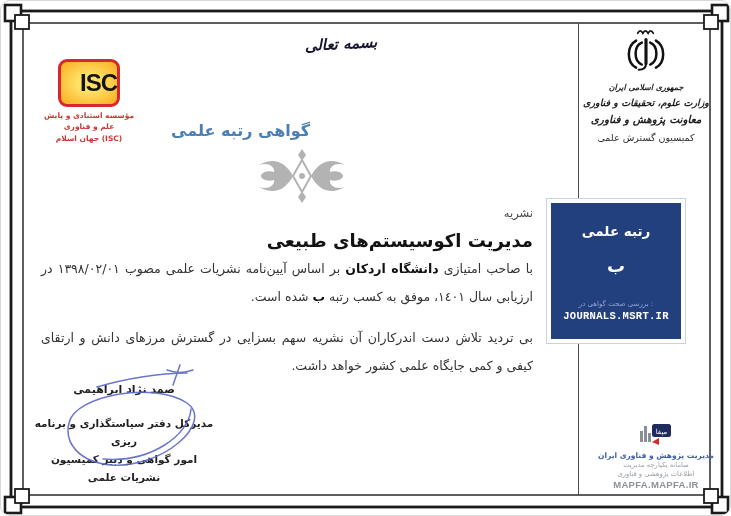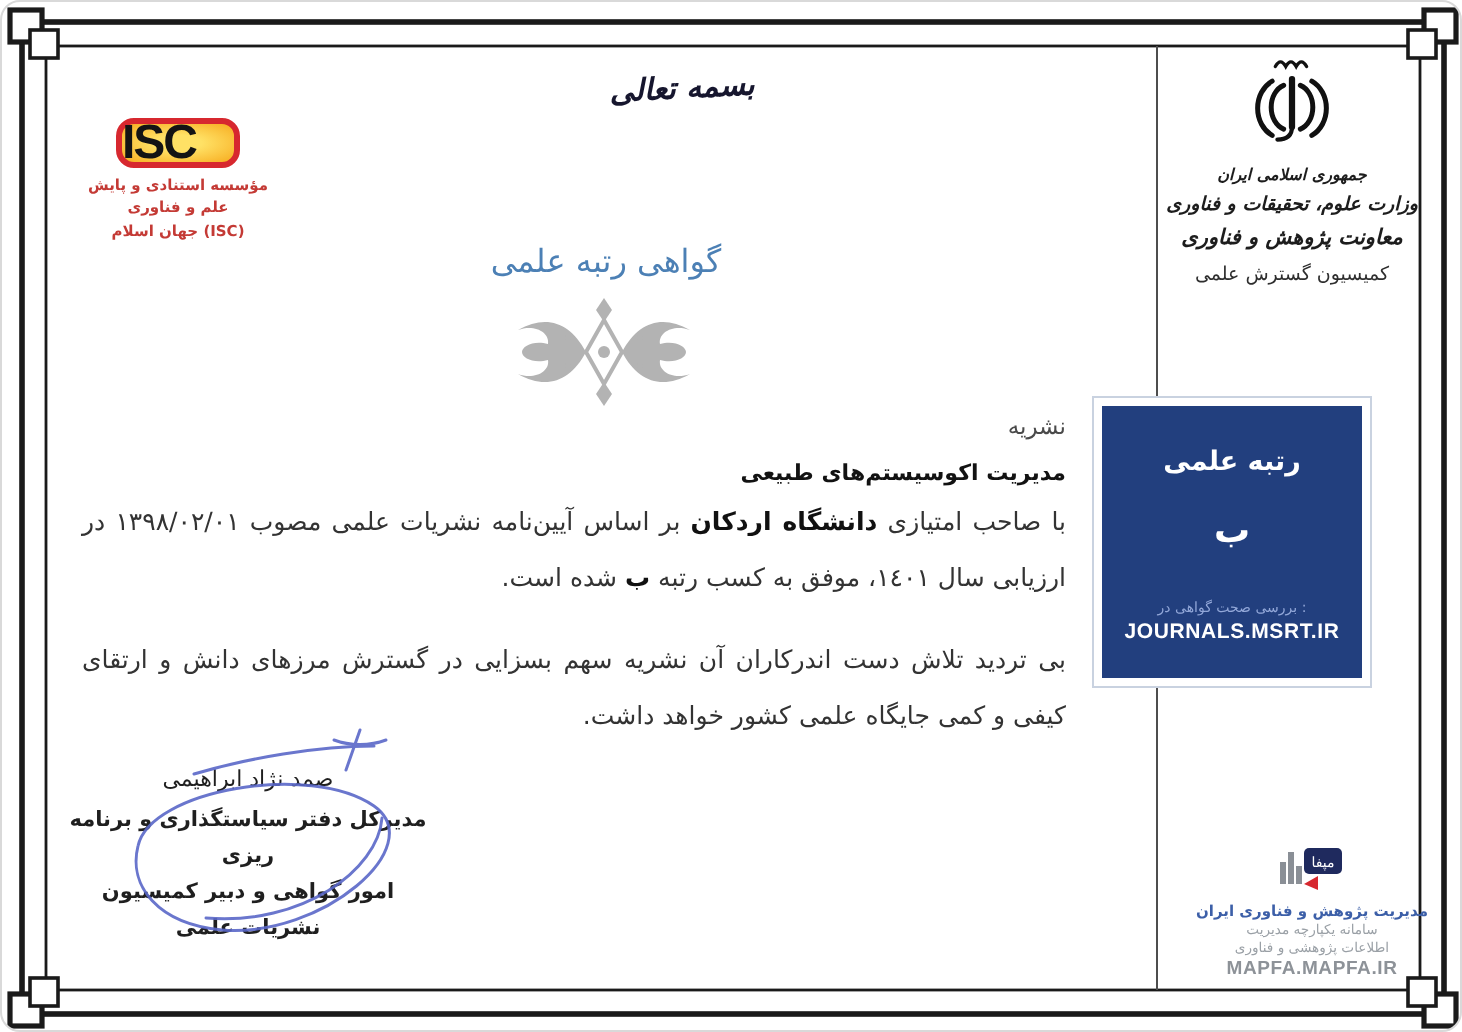--- a/index.html
+++ b/index.html
@@ -8,63 +8,63 @@
   .page { position:relative; width:731px; height:516px; background:#fff;
           border:1px solid #d9d9d9; border-radius:10px; overflow:hidden; }
   .abs { position:absolute; }
 
   
   .bismillah { left:270px; top:34px; width:140px; text-align:center;
     font-size:15px; font-style:italic; font-weight:bold; color:#16162e; transform:rotate(-3deg); }
 
   
   .isc-block { left:36px; top:58px; width:104px; text-align:center; }
-  .isc-box { margin:0 auto; width:62px; height:25px; border-radius:9px;
+  .isc-box { margin:0 auto; width:62px; height:48px; border-radius:9px;
     background:radial-gradient(ellipse at center, #ffe165 30%, #f7ab1e 100%);
-    border:3px solid #d7282f; display:flex; align-items:center; justify-content:flex-start; }
+    border:3px solid #d7282f; display:flex; align-items:center; justify-content:flex-end; }
   .isc-box span { font-family:"Liberation Sans", sans-serif; font-weight:bold;
     font-size:24px; letter-spacing:-1px; color:#141414; line-height:1; }
   .isc-cap { margin-top:3px; font-size:7.5px; font-weight:bold; color:#c43a35; line-height:1.5; }
 
   
-  .cert-title { left:170px; top:120px; width:264px; text-align:center;
-    font-size:16px; font-weight:normal; color:#4c80b5; }
+  .cert-title { left:170px; top:120px; width:264px; text-align:left;
+    font-size:16px; font-weight:bold; color:#4c80b5; }
   .ornament { left:252px; top:146px; }
 
   
   .main-text { left:40px; top:205px; width:492px; direction:rtl; text-align:right; color:#333; }
   .journal-label { font-size:11.5px; color:#4a4a4a; margin-bottom:10px; }
-  .journal-name { font-size:11px; font-weight:bold; color:#121212; margin-bottom:4px; }
+  .journal-name { font-size:18px; font-weight:bold; color:#121212; margin-bottom:4px; }
   .para { font-size:12.5px; line-height:28px; text-align:justify; color:#333; }
   .para.second { margin-top:13px; }
   .para b { color:#111; }
 
   
   .sig { left:28px; top:382px; width:190px; text-align:center; direction:rtl; color:#1f1f1f; }
-  .sig .name { font-size:11px; font-weight:normal; margin-bottom:5px; }
+  .sig .name { font-size:11px; font-weight:bold; margin-bottom:18px; }
   .sig .role { font-size:10.5px; font-weight:bold; line-height:18px; }
   .sig-svg { left:38px; top:362px; pointer-events:none; }
 
   
   .vline { left:577px; top:22px; width:1px; height:472px; background:#4d4d4d; }
   .right-col { left:582px; top:26px; width:126px; text-align:center; color:#1d1d1d; }
   .right-col .gov { font-size:8px; font-style:italic; font-weight:bold; margin-top:4px; }
   .right-col .ministry { font-size:9.5px; font-style:italic; font-weight:bold; margin-top:5px; }
   .right-col .deputy { font-size:10.5px; font-style:italic; font-weight:bold; margin-top:5px; }
   .right-col .commission { font-size:9.5px; margin-top:7px; color:#2e2e2e; }
 
   
   .rank-wrap { left:545px; top:197px; width:140px; height:146px;
     background:#fff; border:1px solid #c9d2e0; padding:4px; }
   .rank-box { width:100%; height:100%; background:#223f7e; color:#fff; text-align:center; }
   .rank-box .rtitle { padding-top:20px; font-size:13.5px; font-weight:bold; }
   .rank-box .rgrade { margin-top:16px; font-size:18px; font-weight:bold; }
   .rank-box .rverify { margin-top:24px; font-size:7px; color:#93a8d9; }
   .rank-box .rurl { margin-top:2px; font-size:10.5px; font-weight:bold;
-    font-family:Liberation Sans, sans-serif; letter-spacing:.3px; }
+    font-family:Liberation Mono, monospace; letter-spacing:.3px; }
 
   
   .mapfa { left:592px; top:419px; width:126px; text-align:center; }
   .mapfa .m1 { font-size:7.5px; font-weight:bold; color:#3c5fa8; margin-top:1px; }
   .mapfa .m2 { font-size:6.8px; color:#9aa0a6; margin-top:1px; }
   .mapfa .murl { font-size:9.5px; font-weight:bold; color:#8d9298; margin-top:1px;
     font-family:"Liberation Sans", sans-serif; letter-spacing:.3px; }
 </style>
 </head>
 <body>

